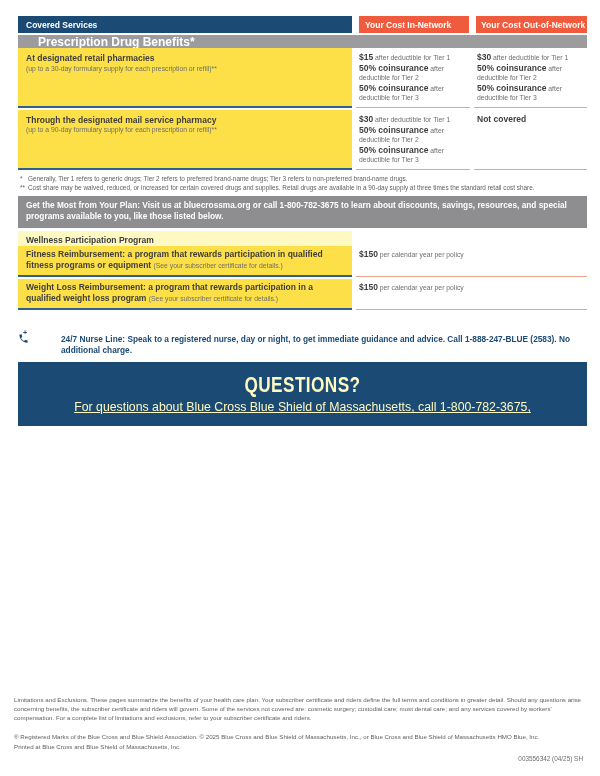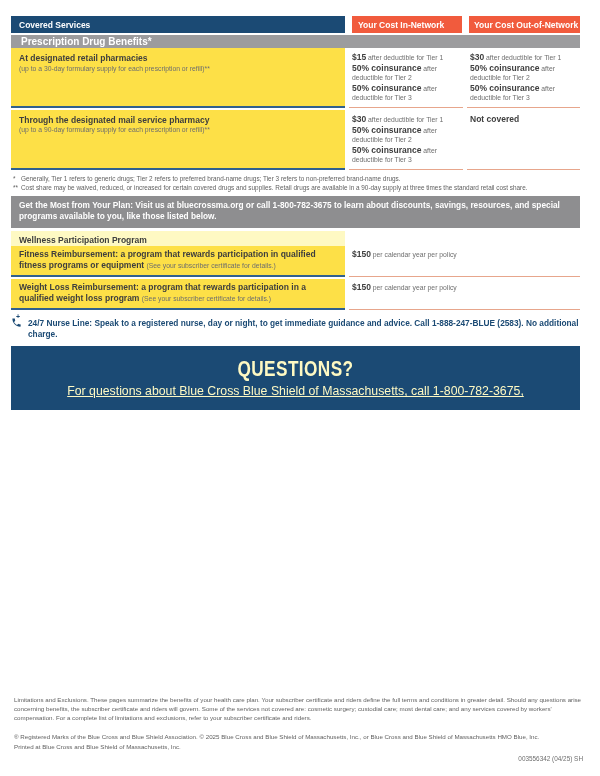--- a/index.html
+++ b/index.html
@@ -3,32 +3,32 @@
 <meta charset="utf-8">
 <style>
   * { margin: 0; padding: 0; box-sizing: border-box; }
   html, body { width: 600px; height: 776px; background: #ffffff; }
   body {
     font-family: "Liberation Sans", sans-serif;
     color: #404040;
     position: relative;
     overflow: hidden;
   }
-  .page { position: absolute; left: 11px; top: 16px; width: 569px; }
+  .page { position: absolute; left: 18px; top: 16px; width: 569px; }
 
   
   .thead { display: flex; }
   .th { color: #fff; font-weight: bold; font-size: 8.5px; display: flex; align-items: center; height: 17px; }
   .th-covered { background: #1B4A74; width: 334px; padding-left: 8px; }
   .th-in  { background: #F15B3D; width: 110px; margin-left: 7px; padding-left: 6px; }
   .th-out { background: #F15B3D; width: 111px; margin-left: 7px; padding-left: 5px; }
 
   .section-band {
     margin-top: 2px; height: 13px; background: #9C9C9E; color: #fff;
-    font-weight: bold; font-size: 10px; display: flex; align-items: center; padding-left: 10px;
+    font-weight: bold; font-size: 12px; display: flex; align-items: center; padding-left: 20px;
   }
 
   
   .brow { display: flex; align-items: stretch; margin-bottom: 2px; }
   .cell-desc {
     width: 334px; background: #fde047; border-bottom: 2px solid #30608E;
     padding: 5px 8px 4px 8px;
   }
   .row-title { font-size: 8.5px; font-weight: bold; color: #3E3E3E; line-height: 1.25; }
   .row-sub { font-size: 6.8px; color: #6E6E6E; margin-top: 1px; line-height: 1.3; }
@@ -54,21 +54,21 @@
 
   
   .wellness { margin-top: 3px; }
   .w-header-cell { width: 334px; background: #fef9c3; padding: 4px 8px 1px 8px; }
   .w-header { font-size: 8.5px; font-weight: bold; color: #3E3E3E; }
   .w-desc { padding-top: 3px; padding-bottom: 4px; }
   .w-title { font-size: 8.5px; font-weight: bold; color: #3E3E3E; line-height: 1.3; }
   .w-value { width: 231px; margin-left: 4px; border-bottom: 1.5px solid #E7A68C; padding: 3px 2px 3px 3px; font-size: 6.8px; color: #6E6E6E; }
 
   
-  .nurse { display: flex; align-items: flex-start; margin-top: 6px; color: #1B4A74; }
+  .nurse { display: flex; align-items: flex-start; margin-top: 22px; color: #1B4A74; gap: 26px; }
   .nurse-icon { width: 13px; height: 13px; flex: none; margin-right: 4px; position: relative; }
   .nurse-icon svg { width: 11px; height: 11px; display: block; margin-top: 1px; }
   .nurse-plus { position: absolute; top: -3px; left: 5px; font-size: 7px; font-weight: bold; color: #1B4A74; }
   .nurse-text { font-size: 8.3px; font-weight: bold; line-height: 1.3; padding-top: 2px; }
 
   
   .questions {
     margin-top: 7px; background: #1B4A74; color: #fef9c3; text-align: center;
     padding: 10px 10px 12px 10px; height: 64px;
   }

